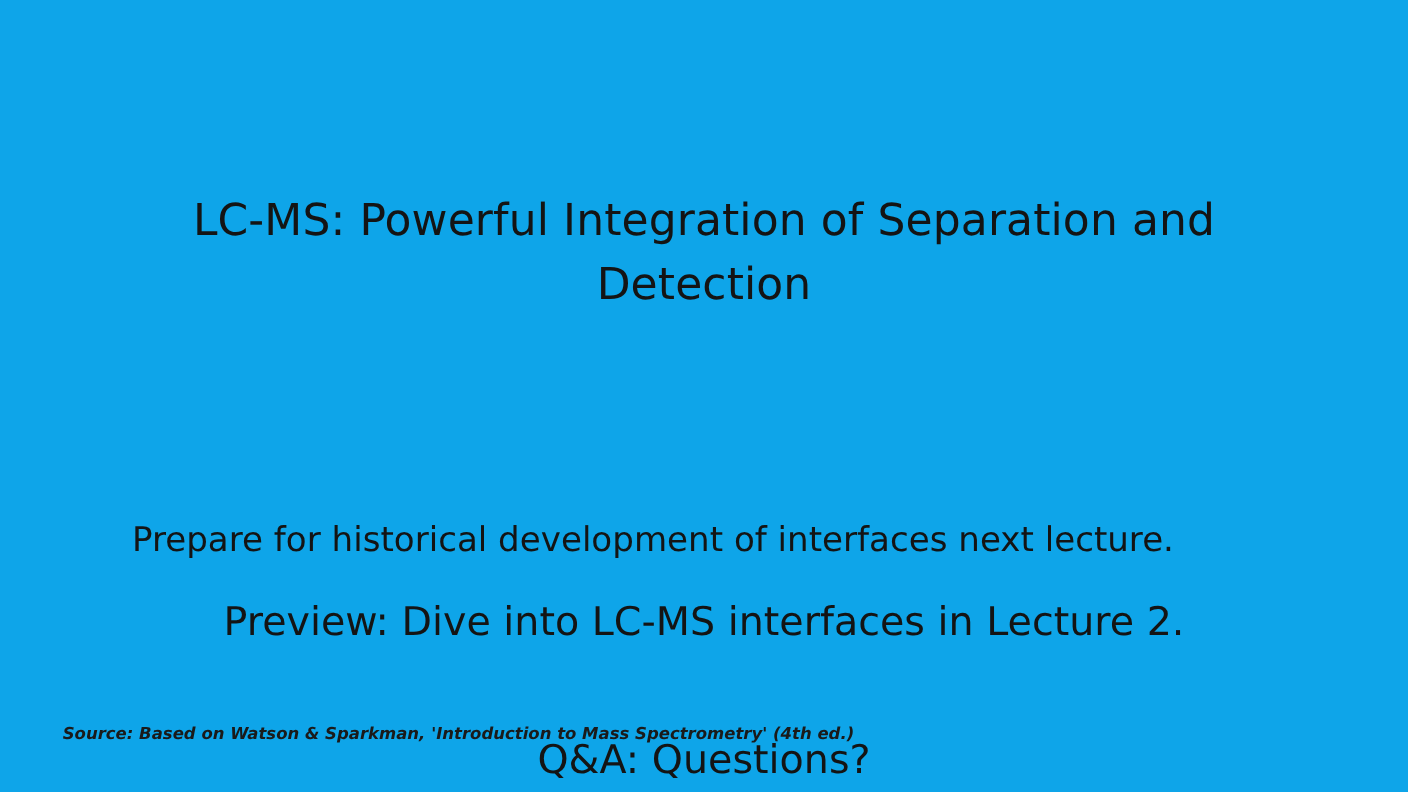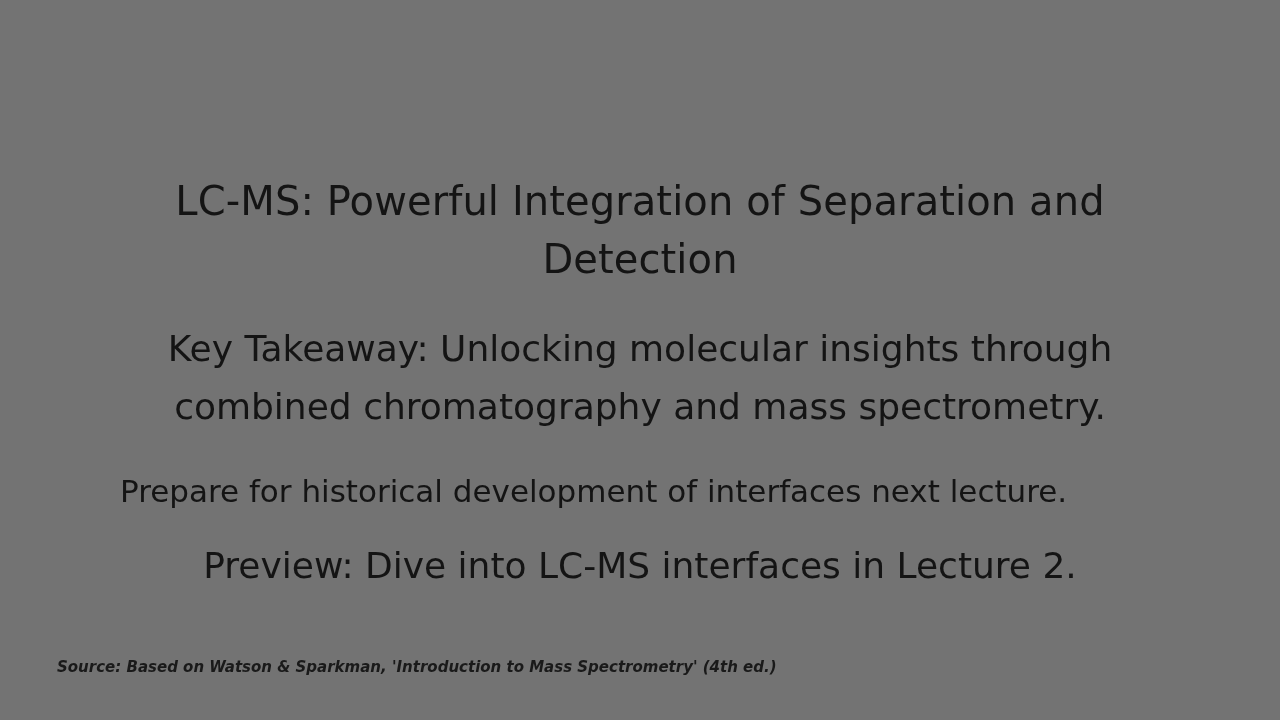--- a/index.html
+++ b/index.html
@@ -11,21 +11,21 @@
     height: 720px;
     background: #ffffff;
     font-family: "DejaVu Sans", sans-serif;
     color: #1a1a1a;
     overflow: hidden;
   }
   .slide {
     position: relative;
     width: 1280px;
     height: 720px;
-    background: #737373;
+    background: #0ea5e9;
   }
   .slide-title {
     position: absolute;
     left: 120px;
     top: 172px;
     width: 1040px;
     text-align: center;
     font-size: 40px;
     line-height: 1.45;
     font-weight: 400;
@@ -90,22 +90,22 @@
     color: #141414;
   }
 </style>
 </head>
 <body>
 
 <div class="slide">
 
   <div class="slide-title">LC-MS: Powerful Integration of Separation and Detection</div>
 
-  <div class="key-takeaway">Key Takeaway: Unlocking molecular insights through combined chromatography and mass spectrometry.</div>
 
   <div class="prepare-note">Prepare for historical development of interfaces next lecture.</div>
 
   <div class="preview-line">Preview: Dive into LC-MS interfaces in Lecture 2.</div>
 
   <div class="source-note">Source: Based on Watson &amp; Sparkman, 'Introduction to Mass Spectrometry' (4th ed.)</div>
 
+  <div class="qa-line">Q&amp;A: Questions?</div>
 
 </div>
 
 </body></html>

